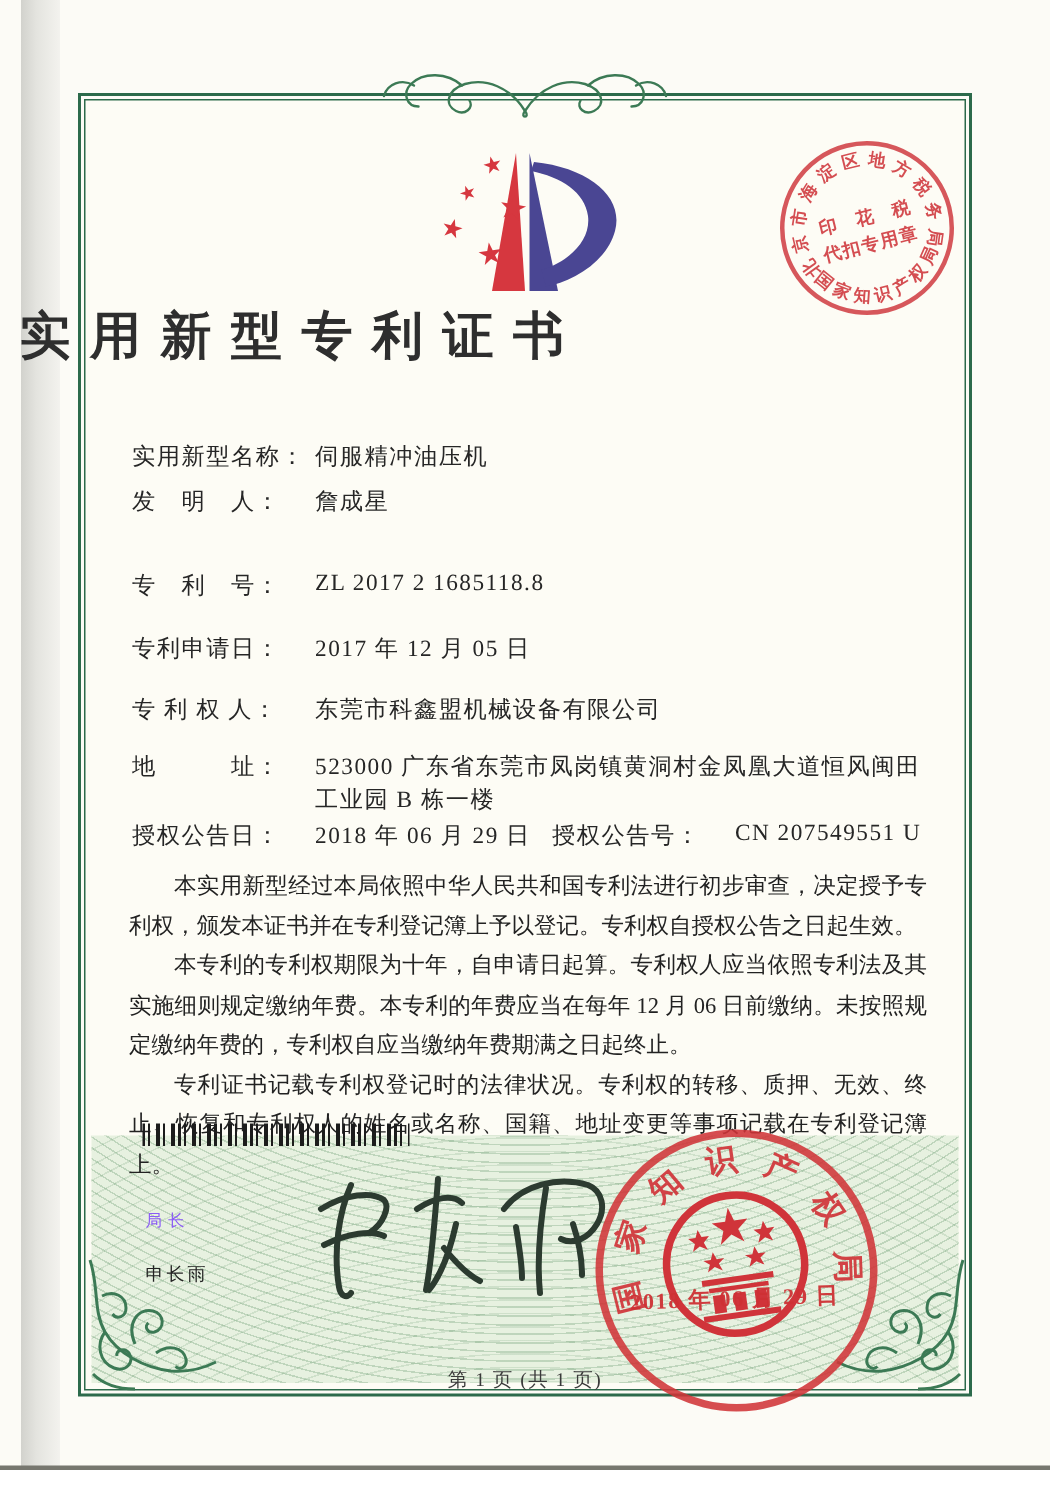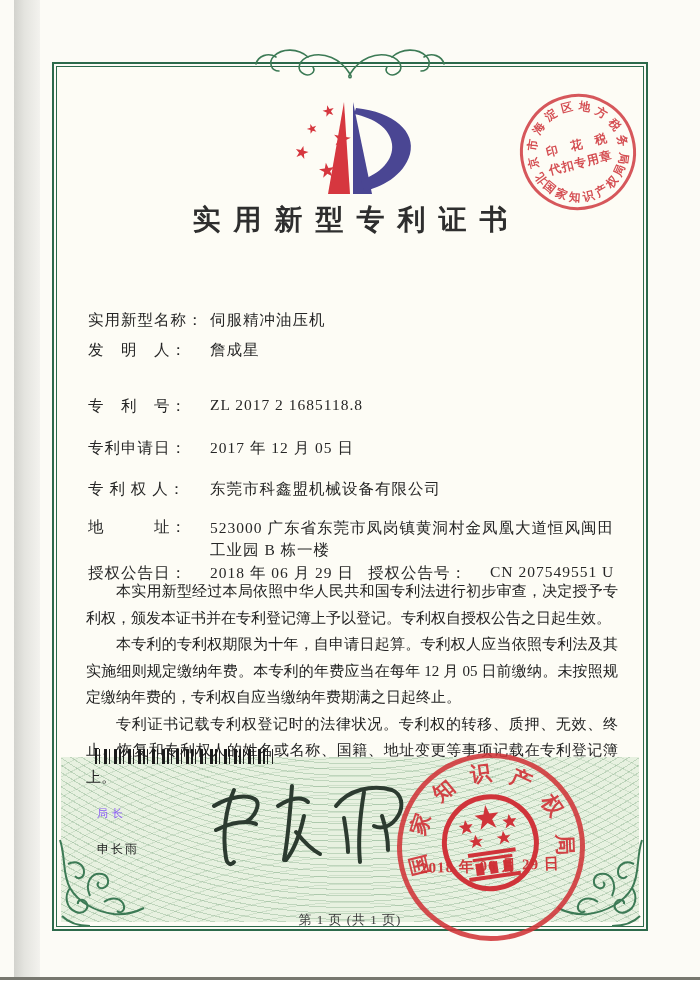--- a/index.html
+++ b/index.html
@@ -29,25 +29,25 @@
   .ornament-top { position:absolute; left:50%; top:44px; transform:translateX(-50%); }
   .corner-flourish { position:absolute; }
   .corner-bl { left:56px; top:838px; }
   .corner-br { left:556px; top:838px; transform:scaleX(-1); }
 
   .cert-no { position:absolute; left:80px; top:102px; font-size:16px; letter-spacing:3px; color:#2f2f2f; }
 
   .logo { position:absolute; left:276px; top:96px; width:150px; height:104px; }
   .logo .star { position:absolute; color:#d6373f; line-height:1; }
 
-  .title { position:absolute; left:0; top:201px; width:700px; text-align:center;
-    font-size:28px; font-weight:bold; letter-spacing:13px; color:#2e2e2e; text-indent:13px; }
+  .title { position:absolute; left:0; top:201px; width:700px; 
+    font-size:34px; font-weight:bold; letter-spacing:13px; color:#2e2e2e; text-indent:13px; }
 
   .fields { position:absolute; left:88px; top:0; width:540px; font-size:15.5px; color:#262626; }
-  .frow { position:absolute; display:flex;margin-top:16px; }
+  .frow { position:absolute; display:flex; }
   .flabel { width:122px; flex:0 0 auto; letter-spacing:1px; }
   .fvalue { letter-spacing:1px; }
   .r1{top:294px;} .r2{top:324px;} .r3{top:380px;} .r4{top:422px;} .r5{top:463px;}
   .r6{top:501px;} .r6 .fvalue{width:420px; line-height:22px;}
   .r7{top:547px;} .r8{top:547px; left:280px;}
 
   .body-text { position:absolute; left:86px; top:578px; width:532px;
     font-size:15px; line-height:26.5px; color:#222; text-align:justify; }
   .body-text p { text-indent:2em; }
 
@@ -177,21 +177,21 @@
         <span class="fvalue">2018 年 06 月 29 日</span>
       </div>
     <div class="frow r8">
         <span class="flabel">授权公告号：</span>
         <span class="fvalue">CN 207549551 U</span>
       </div>
   </div>
 
   <div class="body-text">
     <p>本实用新型经过本局依照中华人民共和国专利法进行初步审查，决定授予专利权，颁发本证书并在专利登记簿上予以登记。专利权自授权公告之日起生效。</p>
-    <p>本专利的专利权期限为十年，自申请日起算。专利权人应当依照专利法及其实施细则规定缴纳年费。本专利的年费应当在每年 12 月 05 日前缴纳。未按照规定缴纳年费的，专利权自应当缴纳年费期满之日起终止。</p>
+    <p>本专利的专利权期限为十年，自申请日起算。专利权人应当依照专利法及其实施细则规定缴纳年费。本专利的年费应当在每年 12 月 06 日前缴纳。未按照规定缴纳年费的，专利权自应当缴纳年费期满之日起终止。</p>
     <p>专利证书记载专利权登记时的法律状况。专利权的转移、质押、无效、终止、恢复和专利权人的姓名或名称、国籍、地址变更等事项记载在专利登记簿上。</p>
   </div>
 
   <div class="barcode"></div>
 
   <div class="sig-title">局长</div>
   <div class="sig-name">申长雨</div>
 
   <svg class="signature-svg" width="215" height="100" viewBox="0 0 215 100">
     <g fill="none" stroke="#2c3b30" stroke-width="4" stroke-linecap="round" stroke-linejoin="round">

